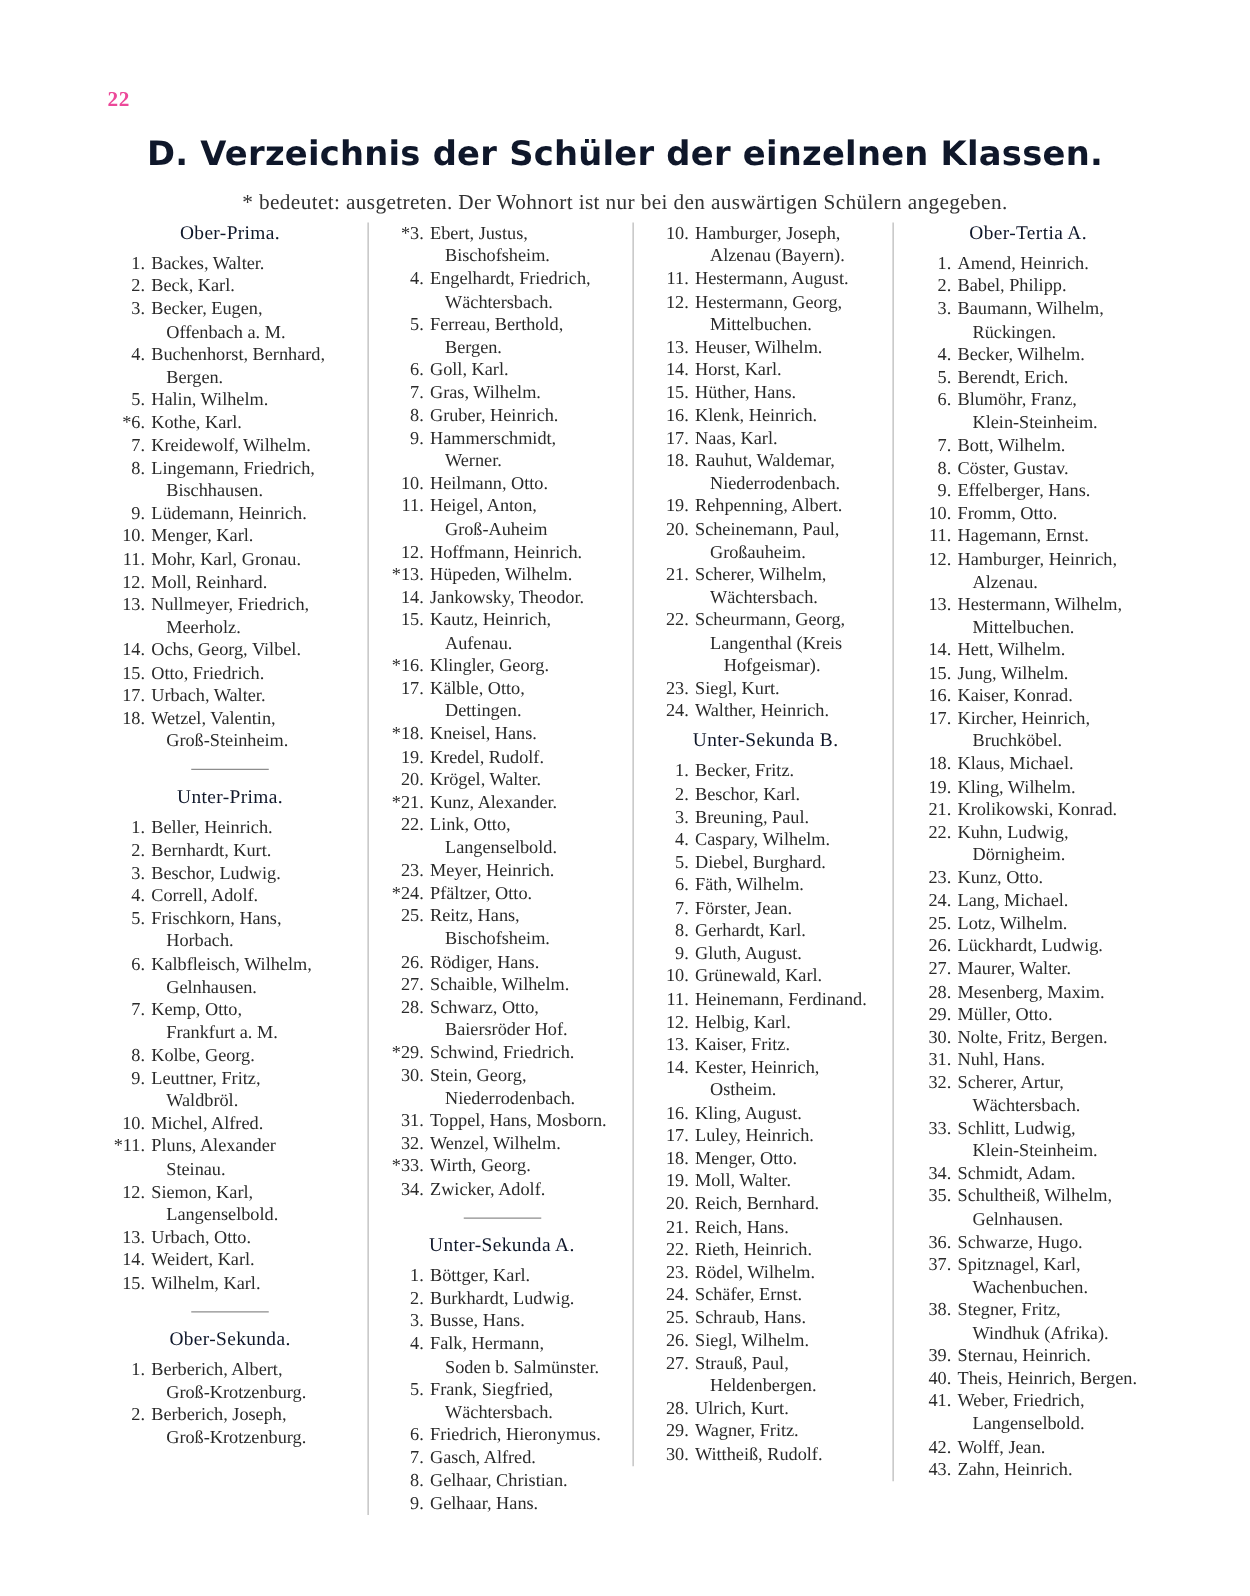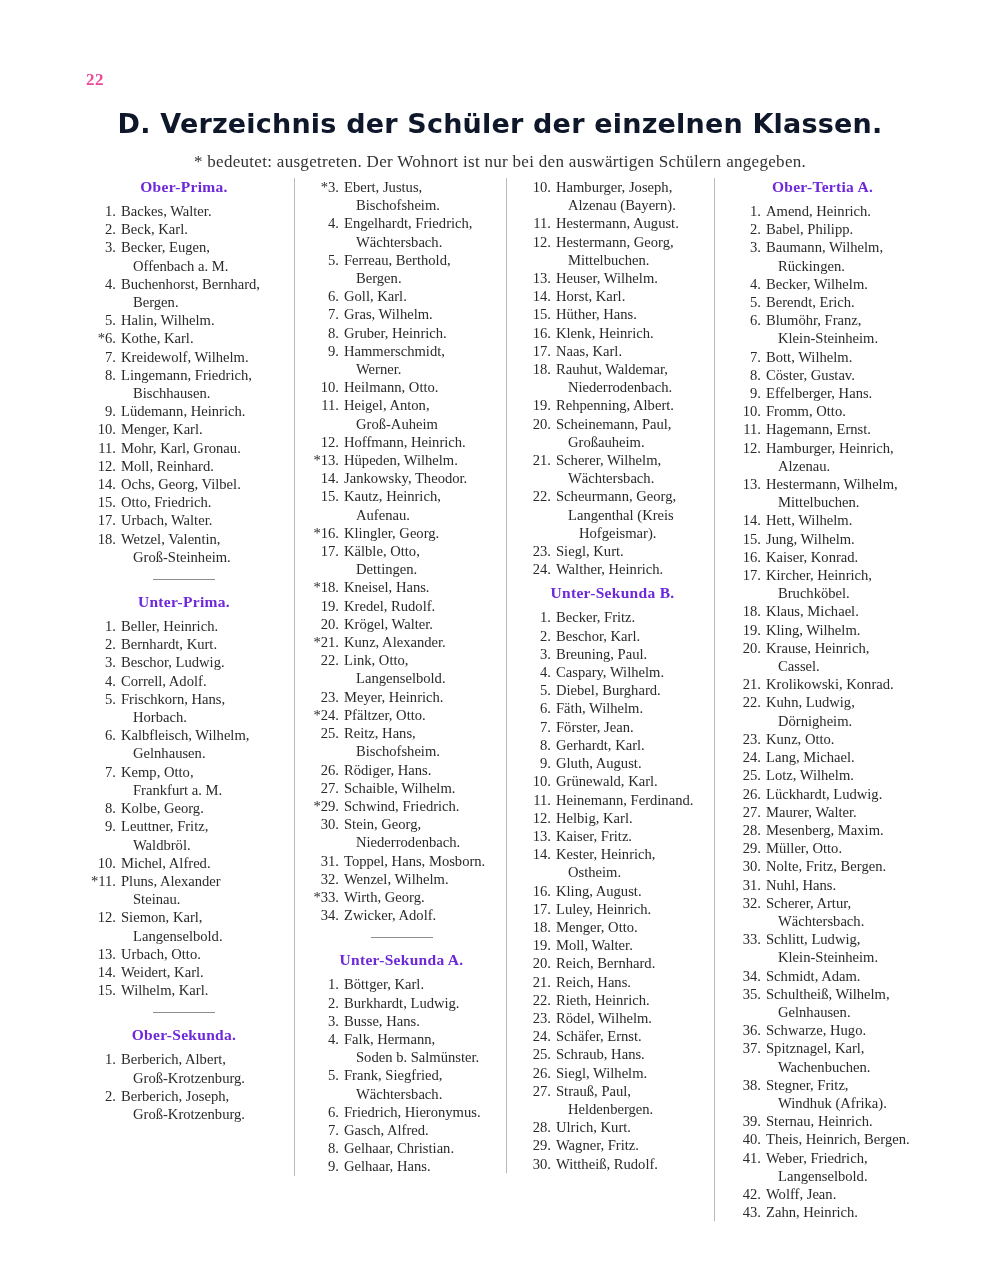--- a/index.html
+++ b/index.html
@@ -68,24 +68,24 @@
     box-sizing: border-box;
     position: relative;
   }
   .col-1 { width: 208px; padding-right: 12px; }
   .col-2 { width: 212px; padding-left: 14px; padding-right: 12px; border-left: 1px solid #b9b9b9; }
   .col-3 { width: 208px; padding-left: 14px; padding-right: 10px; border-left: 1px solid #b9b9b9; }
   .col-4 { width: 200px; padding-left: 16px; border-left: 1px solid #b9b9b9; }
   .class-block { margin-bottom: 0px; }
   .class-heading {
     font-family: "Liberation Serif", serif;
-    font-weight: bold;
+    font-weight: normal;
     font-size: 15.5px;
     text-align: center;
-    color: #6d28d9;
+    color: #0f172a;
     margin: 0 0 6px 0;
     letter-spacing: 0.3px;
     white-space: nowrap;
   }
   ul.names {
     list-style: none;
     margin: 0;
     padding: 0;
     font-size: 14.6px;
     line-height: 18.2px;
@@ -139,20 +139,21 @@
             <li><span class="num">3.</span><span>Becker, Eugen,</span><span class="cont">Offenbach a. M.</span></li>
             <li><span class="num">4.</span><span>Buchenhorst, Bernhard,</span><span class="cont">Bergen.</span></li>
             <li><span class="num">5.</span><span>Halin, Wilhelm.</span></li>
             <li><span class="num">*6.</span><span>Kothe, Karl.</span></li>
             <li><span class="num">7.</span><span>Kreidewolf, Wilhelm.</span></li>
             <li><span class="num">8.</span><span>Lingemann, Friedrich,</span><span class="cont">Bischhausen.</span></li>
             <li><span class="num">9.</span><span>Lüdemann, Heinrich.</span></li>
             <li><span class="num">10.</span><span>Menger, Karl.</span></li>
             <li><span class="num">11.</span><span>Mohr, Karl, Gronau.</span></li>
             <li><span class="num">12.</span><span>Moll, Reinhard.</span></li>
+            <li><span class="num">13.</span><span>Nullmeyer, Friedrich,</span><span class="cont">Meerholz.</span></li>
             <li><span class="num">14.</span><span>Ochs, Georg, Vilbel.</span></li>
             <li><span class="num">15.</span><span>Otto, Friedrich.</span></li>
             <li><span class="num">17.</span><span>Urbach, Walter.</span></li>
             <li><span class="num">18.</span><span>Wetzel, Valentin,</span><span class="cont">Groß-Steinheim.</span></li>
           </ul>
       </div>
       <div class="sep"></div>
       <div class="class-block">
         <div class="class-heading">Unter-Prima.</div>
         <ul class="names">
@@ -204,20 +205,21 @@
             <li><span class="num">*18.</span><span>Kneisel, Hans.</span></li>
             <li><span class="num">19.</span><span>Kredel, Rudolf.</span></li>
             <li><span class="num">20.</span><span>Krögel, Walter.</span></li>
             <li><span class="num">*21.</span><span>Kunz, Alexander.</span></li>
             <li><span class="num">22.</span><span>Link, Otto,</span><span class="cont">Langenselbold.</span></li>
             <li><span class="num">23.</span><span>Meyer, Heinrich.</span></li>
             <li><span class="num">*24.</span><span>Pfältzer, Otto.</span></li>
             <li><span class="num">25.</span><span>Reitz, Hans,</span><span class="cont">Bischofsheim.</span></li>
             <li><span class="num">26.</span><span>Rödiger, Hans.</span></li>
             <li><span class="num">27.</span><span>Schaible, Wilhelm.</span></li>
+            <li><span class="num">28.</span><span>Schwarz, Otto,</span><span class="cont">Baiersröder Hof.</span></li>
             <li><span class="num">*29.</span><span>Schwind, Friedrich.</span></li>
             <li><span class="num">30.</span><span>Stein, Georg,</span><span class="cont">Niederrodenbach.</span></li>
             <li><span class="num">31.</span><span>Toppel, Hans, Mosborn.</span></li>
             <li><span class="num">32.</span><span>Wenzel, Wilhelm.</span></li>
             <li><span class="num">*33.</span><span>Wirth, Georg.</span></li>
             <li><span class="num">34.</span><span>Zwicker, Adolf.</span></li>
           </ul>
       </div>
       <div class="sep"></div>
       <div class="class-block">
@@ -309,21 +311,20 @@
             <li><span class="num">10.</span><span>Fromm, Otto.</span></li>
             <li><span class="num">11.</span><span>Hagemann, Ernst.</span></li>
             <li><span class="num">12.</span><span>Hamburger, Heinrich,</span><span class="cont">Alzenau.</span></li>
             <li><span class="num">13.</span><span>Hestermann, Wilhelm,</span><span class="cont">Mittelbuchen.</span></li>
             <li><span class="num">14.</span><span>Hett, Wilhelm.</span></li>
             <li><span class="num">15.</span><span>Jung, Wilhelm.</span></li>
             <li><span class="num">16.</span><span>Kaiser, Konrad.</span></li>
             <li><span class="num">17.</span><span>Kircher, Heinrich,</span><span class="cont">Bruchköbel.</span></li>
             <li><span class="num">18.</span><span>Klaus, Michael.</span></li>
             <li><span class="num">19.</span><span>Kling, Wilhelm.</span></li>
-            <li><span class="num">20.</span><span>Krause, Heinrich,</span><span class="cont">Cassel.</span></li>
             <li><span class="num">21.</span><span>Krolikowski, Konrad.</span></li>
             <li><span class="num">22.</span><span>Kuhn, Ludwig,</span><span class="cont">Dörnigheim.</span></li>
             <li><span class="num">23.</span><span>Kunz, Otto.</span></li>
             <li><span class="num">24.</span><span>Lang, Michael.</span></li>
             <li><span class="num">25.</span><span>Lotz, Wilhelm.</span></li>
             <li><span class="num">26.</span><span>Lückhardt, Ludwig.</span></li>
             <li><span class="num">27.</span><span>Maurer, Walter.</span></li>
             <li><span class="num">28.</span><span>Mesenberg, Maxim.</span></li>
             <li><span class="num">29.</span><span>Müller, Otto.</span></li>
             <li><span class="num">30.</span><span>Nolte, Fritz, Bergen.</span></li>

